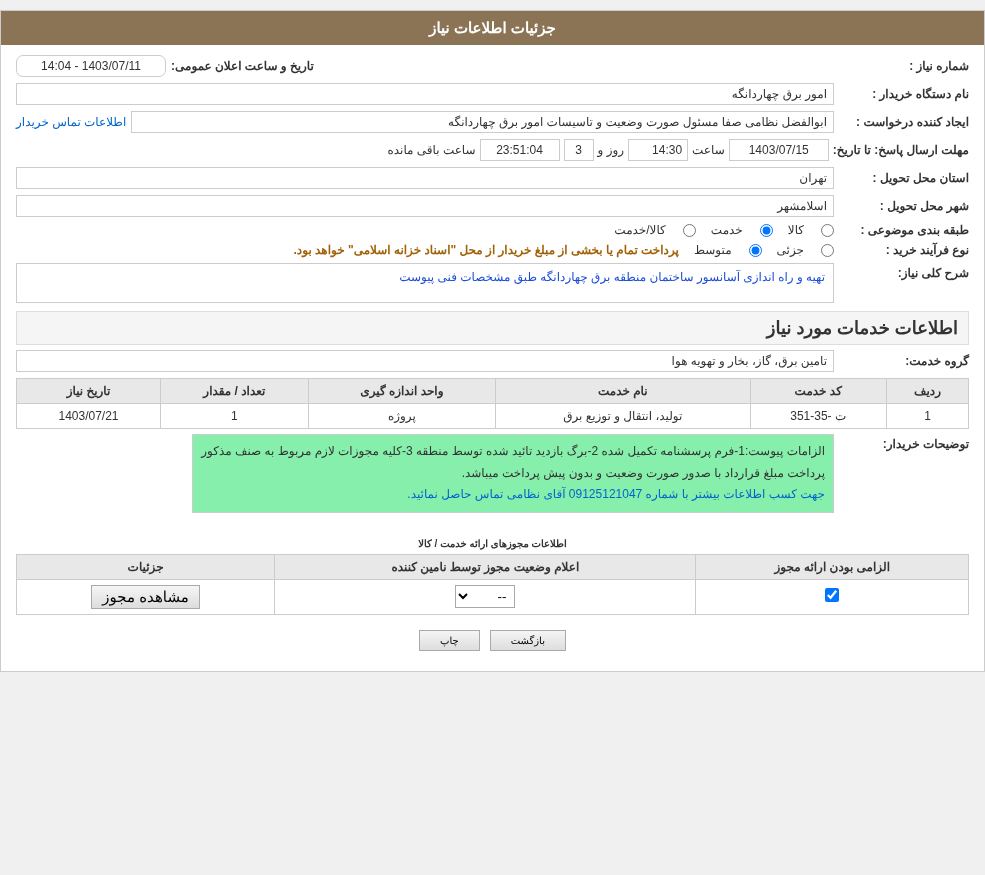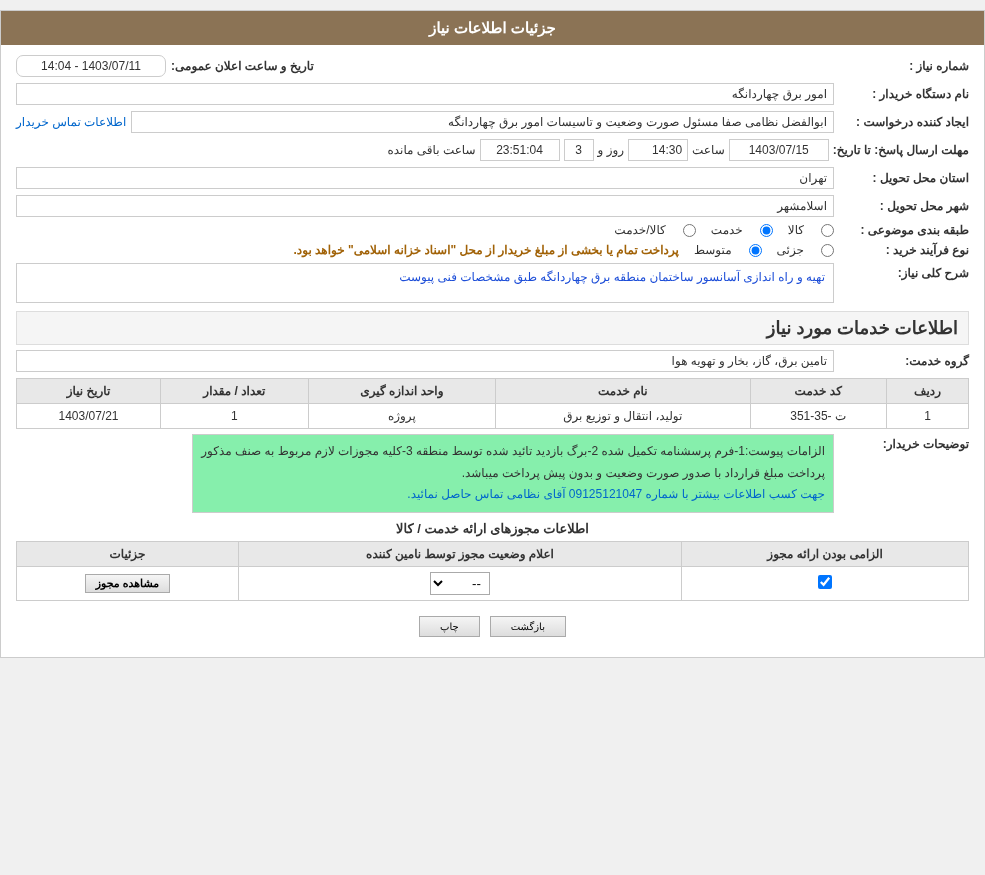--- a/index.html
+++ b/index.html
@@ -125,22 +125,22 @@
       padding: 6px 8px;
       min-height: 60px;
       background: #86efac;
       text-align: right;
       color: #333;
       line-height: 1.8;
     }
     .bottom-section-title {
       text-align: center;
       font-weight: bold;
-      margin: 8px 0 5px 0;
-      font-size: 13px;
+      margin: 25px 0 5px 0;
+      font-size: 10px;
     }
     .perm-table th {
       background: #e8e8e8;
     }
     .btn {
       border: 1px solid #aaa;
       background: linear-gradient(to bottom, #f5f5f5, #ddd);
       padding: 4px 20px;
       cursor: pointer;
       font-size: 10px;
@@ -160,23 +160,22 @@
       border: 1px solid #aaa;
       padding: 2px 4px;
       background: #fff;
       min-width: 60px;
     }
     .view-btn {
       border: 1px solid #aaa;
       background: linear-gradient(to bottom, #f5f5f5, #ddd);
       padding: 2px 10px;
       cursor: pointer;
-      font-size: 11px;
+      font-size: 15px;
       font-family: Tahoma, Arial, sans-serif;
-      font-weight: bold;
     }
     .row-flex {
       display: flex;
       align-items: flex-start;
       gap: 5px;
       margin-bottom: 6px;
     }
     .label-top {
       color: #333;
       font-weight: bold;

